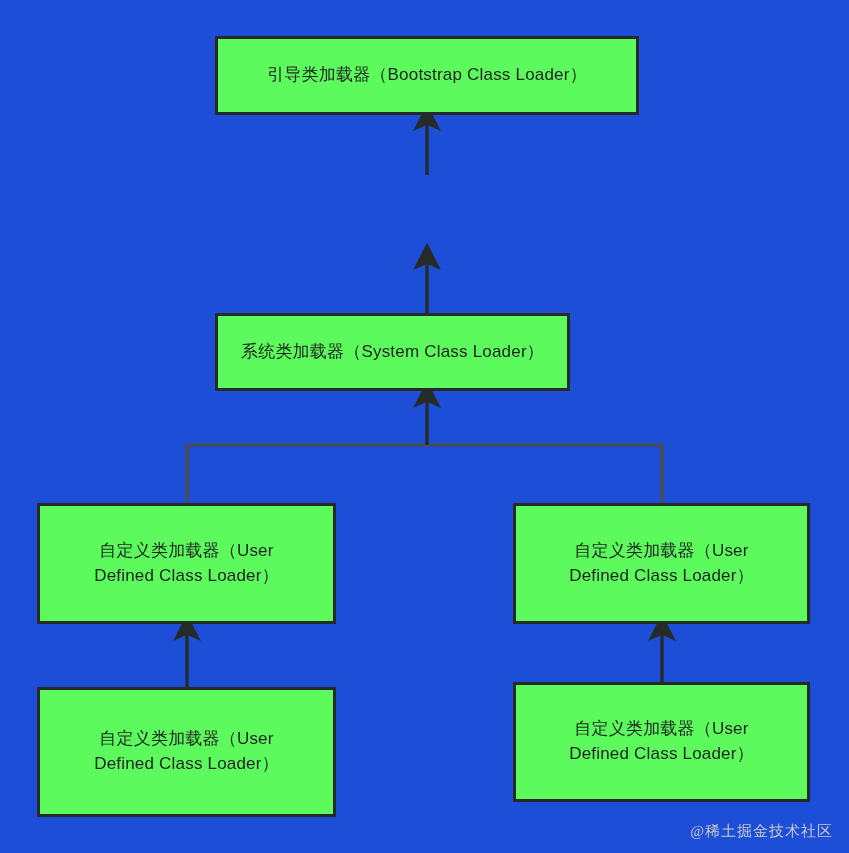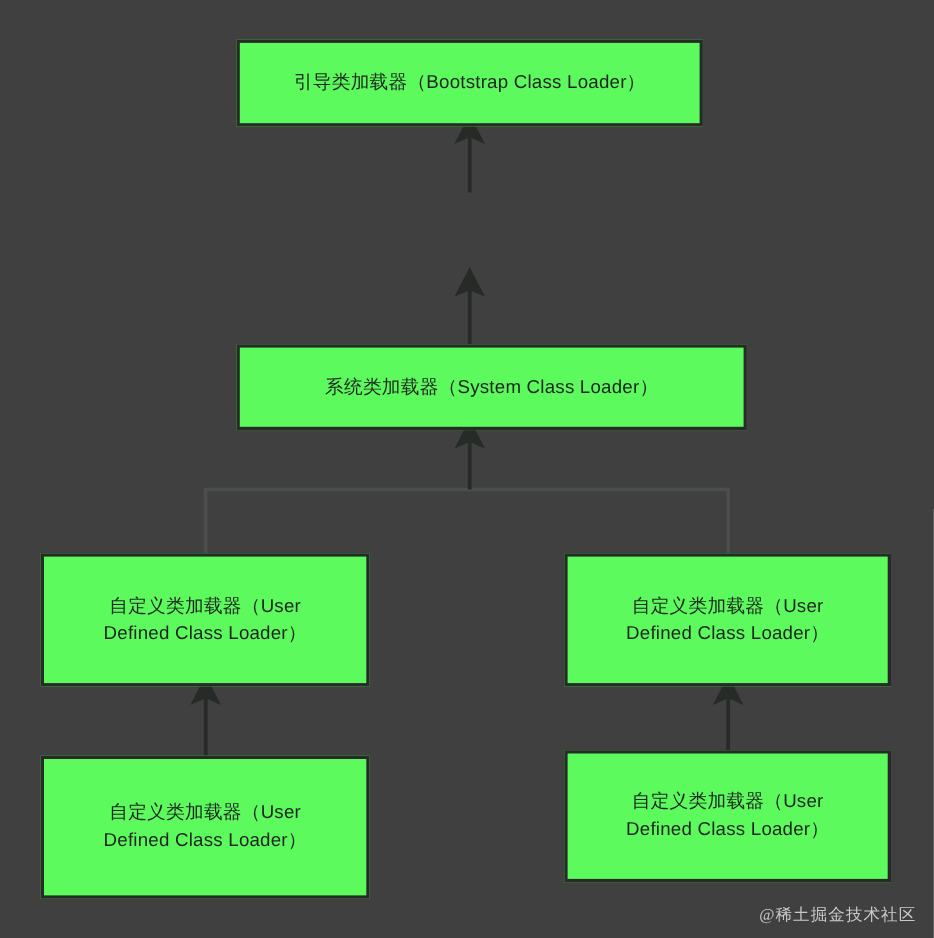--- a/index.html
+++ b/index.html
@@ -8,21 +8,21 @@
     padding: 0;
     background: #ffffff;
   }
   body {
     font-family: "Liberation Sans", "DejaVu Sans", sans-serif;
   }
   #canvas {
     position: relative;
     width: 849px;
     height: 853px;
-    background: #404040;
+    background: #1d4ed8;
     overflow: hidden;
   }
   .node {
     position: absolute;
     box-sizing: border-box;
     background: #5CFA5C;
     border: 3px solid #262b27;
     display: flex;
     align-items: center;
     justify-content: center;
@@ -90,21 +90,21 @@
     <g>
       <line x1="662" y1="682" x2="662" y2="630" stroke="#262b27" stroke-width="3.4" marker-end="url(#arrowhead)"></line>
     </g>
   </svg>
 
   <div class="node" style="left:215px; top:36px; width:424px; height:79px;">
     <span class="node-label">引导类加载器（Bootstrap Class Loader）</span>
   </div>
 
 
-  <div class="node" style="left:215px; top:313px; width:464px; height:78px;">
+  <div class="node" style="left:215px; top:313px; width:355px; height:78px;">
     <span class="node-label">系统类加载器（System Class Loader）</span>
   </div>
 
   <div class="node" style="left:37px; top:503px; width:299px; height:121px;">
     <span class="node-label">自定义类加载器（User
 Defined Class Loader）</span>
   </div>
 
   <div class="node" style="left:513px; top:503px; width:297px; height:121px;">
     <span class="node-label">自定义类加载器（User

